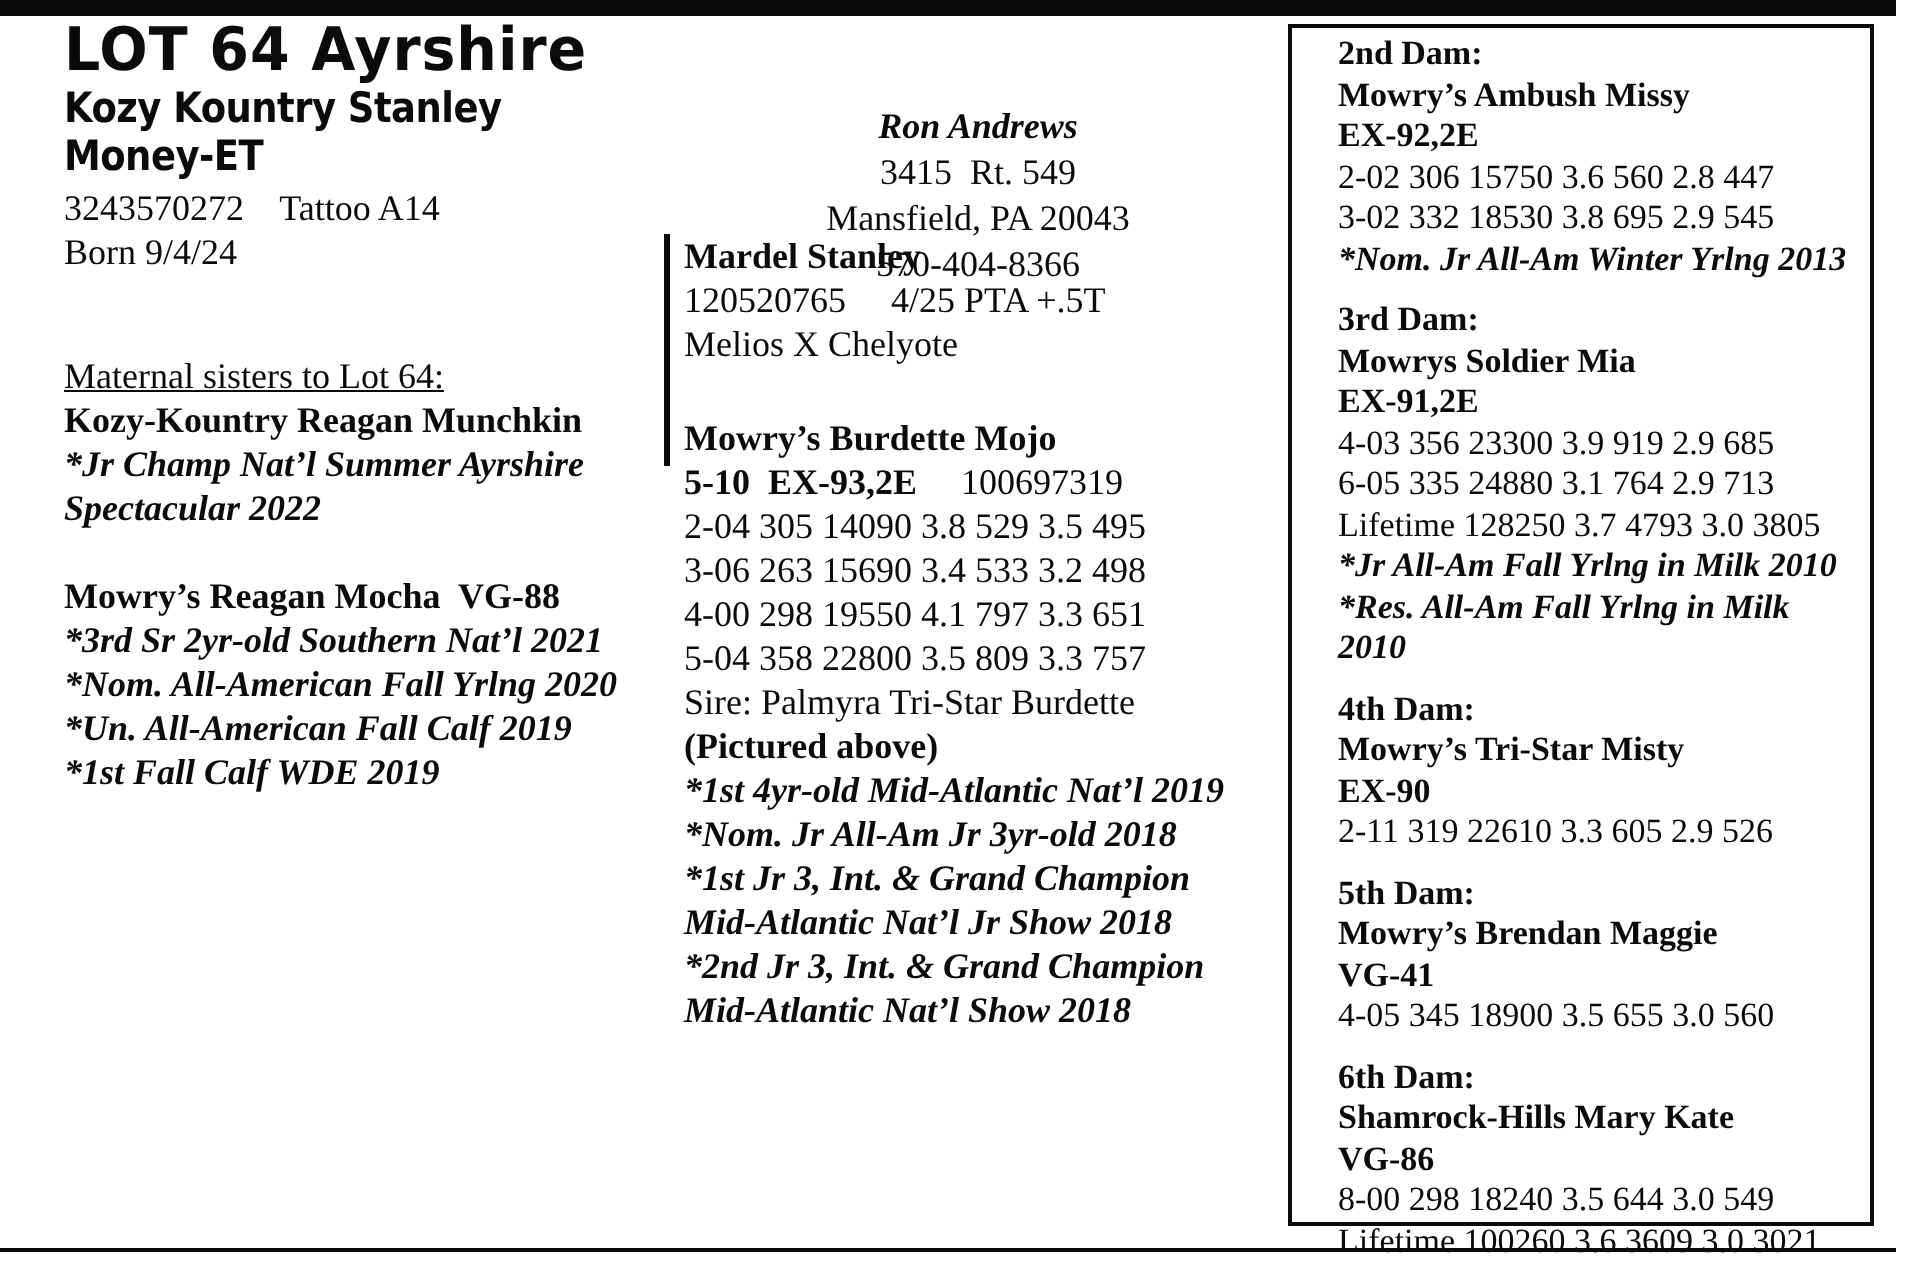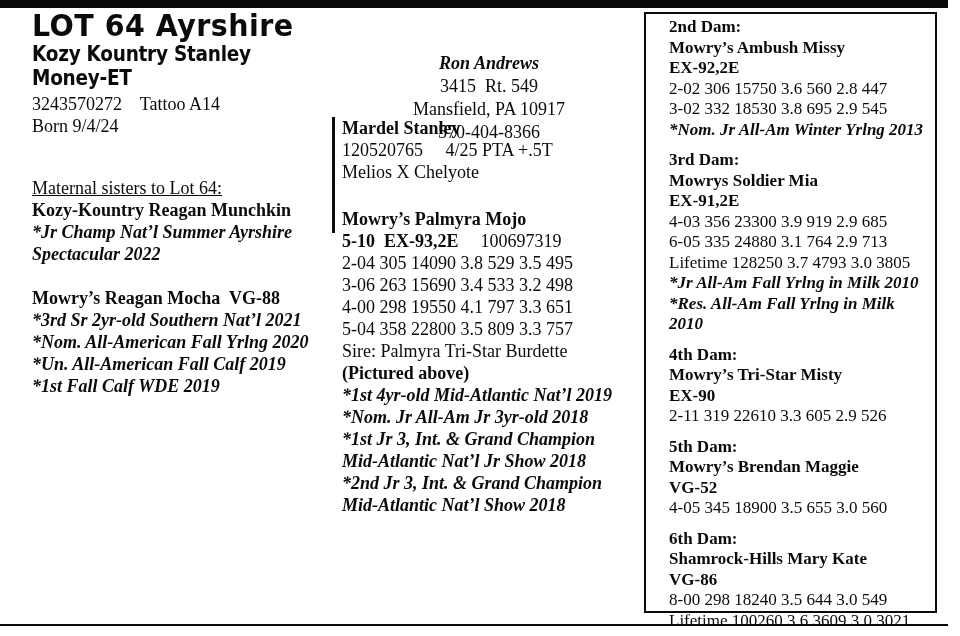--- a/index.html
+++ b/index.html
@@ -159,34 +159,34 @@
         <div>*Nom. All-American Fall Yrlng 2020</div>
         <div>*Un. All-American Fall Calf 2019</div>
         <div>*1st Fall Calf WDE 2019</div>
       </div>
   </div>
 </div>
 
 <div class="contact-block">
   <div class="contact-name" data-bind="contact.name">Ron Andrews</div>
   <div class="contact-addr1" data-bind="contact.address_line1">3415  Rt. 549</div>
-  <div class="contact-addr2" data-bind="contact.address_line2">Mansfield, PA 10917</div>
+  <div class="contact-addr2" data-bind="contact.address_line2">Mansfield, PA 20043</div>
   <div class="contact-phone" data-bind="contact.phone">570-404-8366</div>
 </div>
 
 <div class="pedigree-line"></div>
 
 <div class="sire-block">
   <div class="sire-name" data-bind="sire.name">Mardel Stanley</div>
   <div data-bind="sire.registration_line">120520765     4/25 PTA +.5T</div>
   <div data-bind="sire.cross_line">Melios X Chelyote</div>
 </div>
 
 <div class="dam-block">
-  <div class="dam-name" data-bind="dam.name">Mowry’s Palmyra Mojo</div>
+  <div class="dam-name" data-bind="dam.name">Mowry’s Burdette Mojo</div>
   <div><span class="dam-score" data-bind="dam.score">5-10  EX-93,2E</span><span class="dam-reg" data-bind="dam.registration">100697319</span></div>
   <div class="lines">
       <div>2-04 305 14090 3.8 529 3.5 495</div>
       <div>3-06 263 15690 3.4 533 3.2 498</div>
       <div>4-00 298 19550 4.1 797 3.3 651</div>
       <div>5-04 358 22800 3.5 809 3.3 757</div>
     </div>
   <div data-bind="dam.sire_line">Sire: Palmyra Tri-Star Burdette</div>
   <div class="pictured-note" data-bind="dam.pictured_note">(Pictured above)</div>
   <div class="awards lines">
@@ -235,21 +235,21 @@
     <div class="score" data-bind="dams.2.score">EX-90</div>
     <div class="lines">
         <div>2-11 319 22610 3.3 605 2.9 526</div>
       </div>
     <div class="awards lines"></div>
   </div>
 
   <div class="dam-entry">
     <div class="label" data-bind="dams.3.label">5th Dam:</div>
     <div class="name" data-bind="dams.3.name">Mowry’s Brendan Maggie</div>
-    <div class="score" data-bind="dams.3.score">VG-52</div>
+    <div class="score" data-bind="dams.3.score">VG-41</div>
     <div class="lines">
         <div>4-05 345 18900 3.5 655 3.0 560</div>
       </div>
     <div class="awards lines"></div>
   </div>
 
   <div class="dam-entry">
     <div class="label" data-bind="dams.4.label">6th Dam:</div>
     <div class="name" data-bind="dams.4.name">Shamrock-Hills Mary Kate</div>
     <div class="score" data-bind="dams.4.score">VG-86</div>

